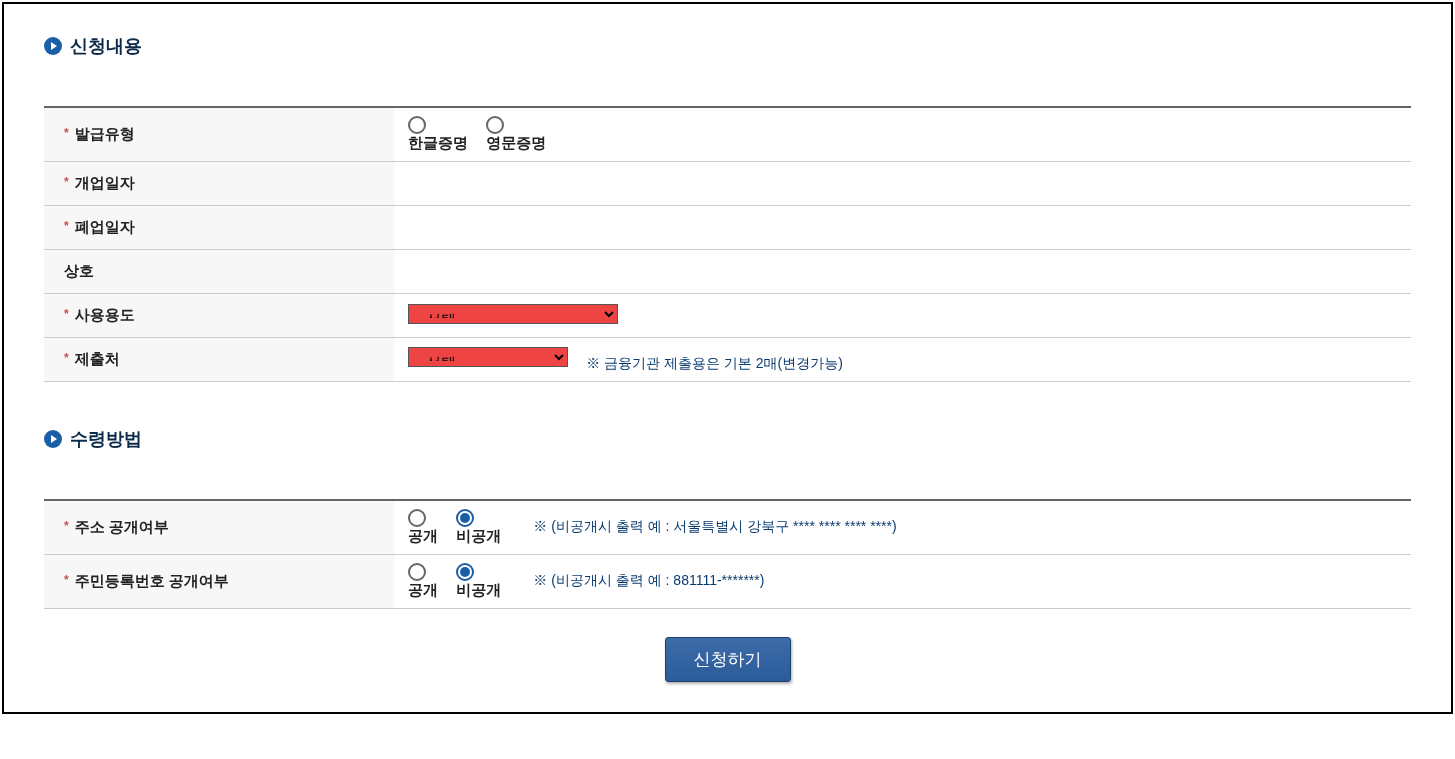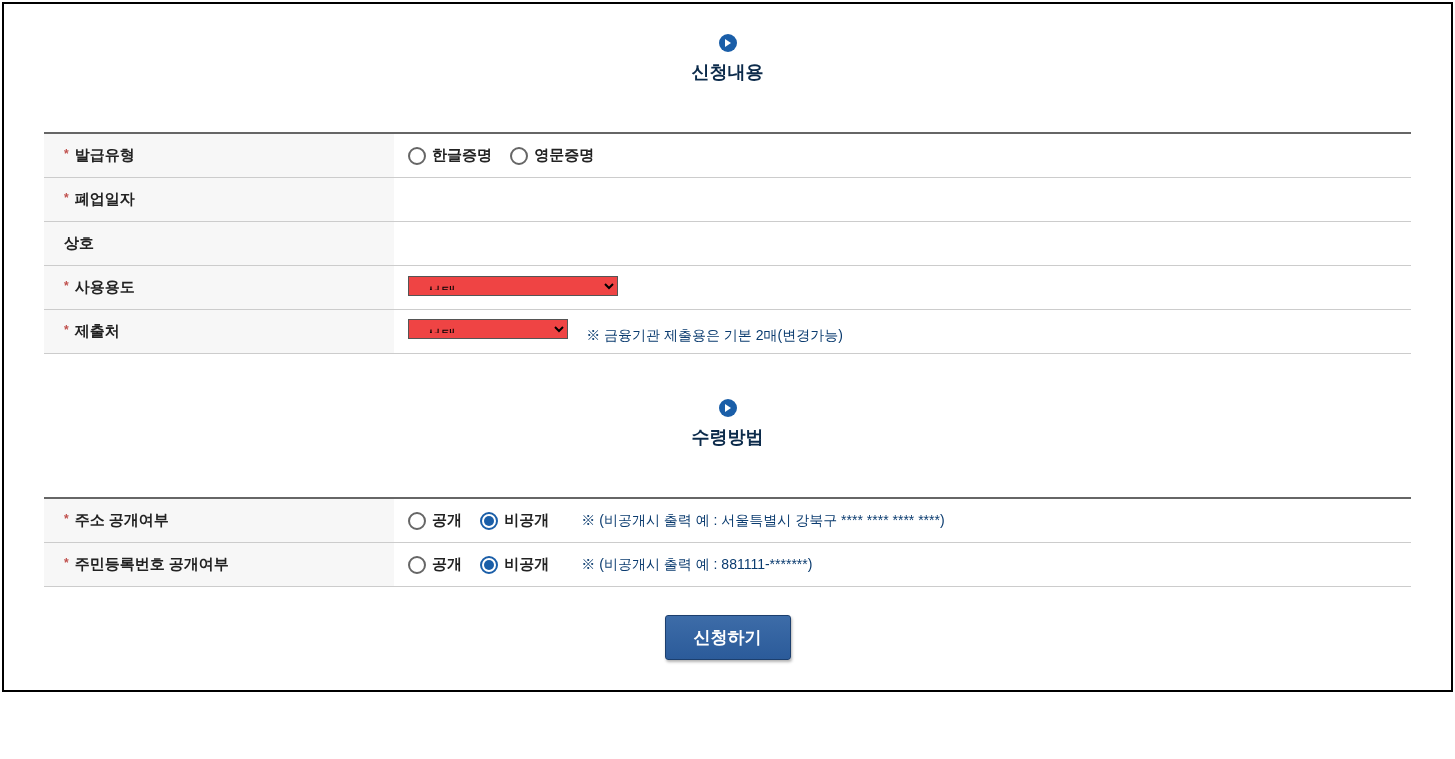--- a/index.html
+++ b/index.html
@@ -17,21 +17,20 @@
     .page-container {
       border: 2px solid #000;
       padding: 25px 40px 30px 40px;
     }
     .section-header {
       display: flex;
       align-items: center;
       gap: 8px;
       margin-bottom: 10px;
       margin-top: 5px;
-      flex-direction: column;
     }
     .section-header.second {
       margin-top: 45px;
     }
     .section-icon {
       width: 18px;
       height: 18px;
       border-radius: 50%;
       background: #1a5ea8;
       display: flex;
@@ -77,24 +76,25 @@
     }
     .required-marker {
       color: #c0504d;
       margin-right: 6px;
       font-size: 12px;
       position: relative;
       top: -2px;
     }
     .radio-option {
       display: inline-flex;
-      align-items: flex-end;
+      align-items: flex-start;
       margin-right: 14px;
       cursor: pointer;
       vertical-align: middle;
+      flex-direction: column;
     }
     .radio-circle {
       width: 18px;
       height: 18px;
       border: 2px solid #666;
       border-radius: 50%;
       display: inline-flex;
       align-items: center;
       justify-content: center;
       margin-right: 6px;
@@ -139,21 +139,21 @@
       font-weight: bold;
     }
     .submit-row {
       text-align: center;
       margin-top: 28px;
     }
     .submit-button {
       background: linear-gradient(to bottom, #3d6ca8, #2b5b9a);
       color: #fff;
       font-size: 17px;
-      font-weight: bold;
+      font-weight: normal;
       border: 1px solid #1c3f6e;
       border-radius: 3px;
       padding: 10px 28px;
       cursor: pointer;
       box-shadow: 1px 2px 3px rgba(0,0,0,0.3);
     }
     .no-req-pad {
       padding-left: 36px;
     }
   </style>
@@ -179,20 +179,26 @@
           <span class="radio-label">한글증명</span>
         </label>
         <label class="radio-option">
           <span class="radio-circle"></span>
           <span class="radio-label">영문증명</span>
         </label>
       </td>
     </tr>
     <tr>
       <th>
+        <span class="required-marker">*</span><span>개업일자</span>
+      </th>
+      <td></td>
+    </tr>
+    <tr>
+      <th>
         <span class="required-marker">*</span><span>폐업일자</span>
       </th>
       <td></td>
     </tr>
     <tr>
       <th class="no-req-pad">
         <span>상호</span>
       </th>
       <td></td>
     </tr>

